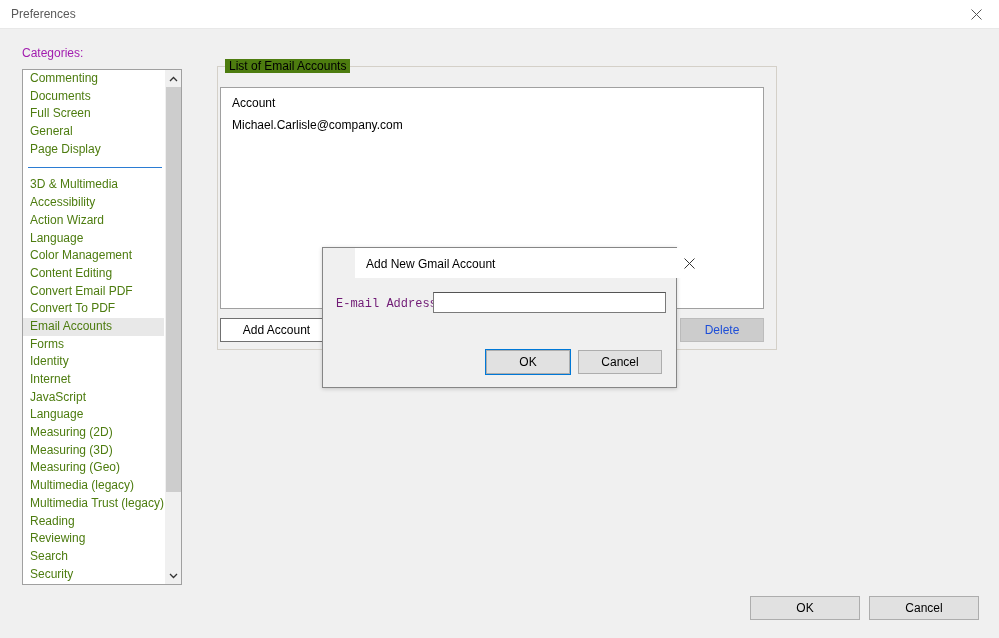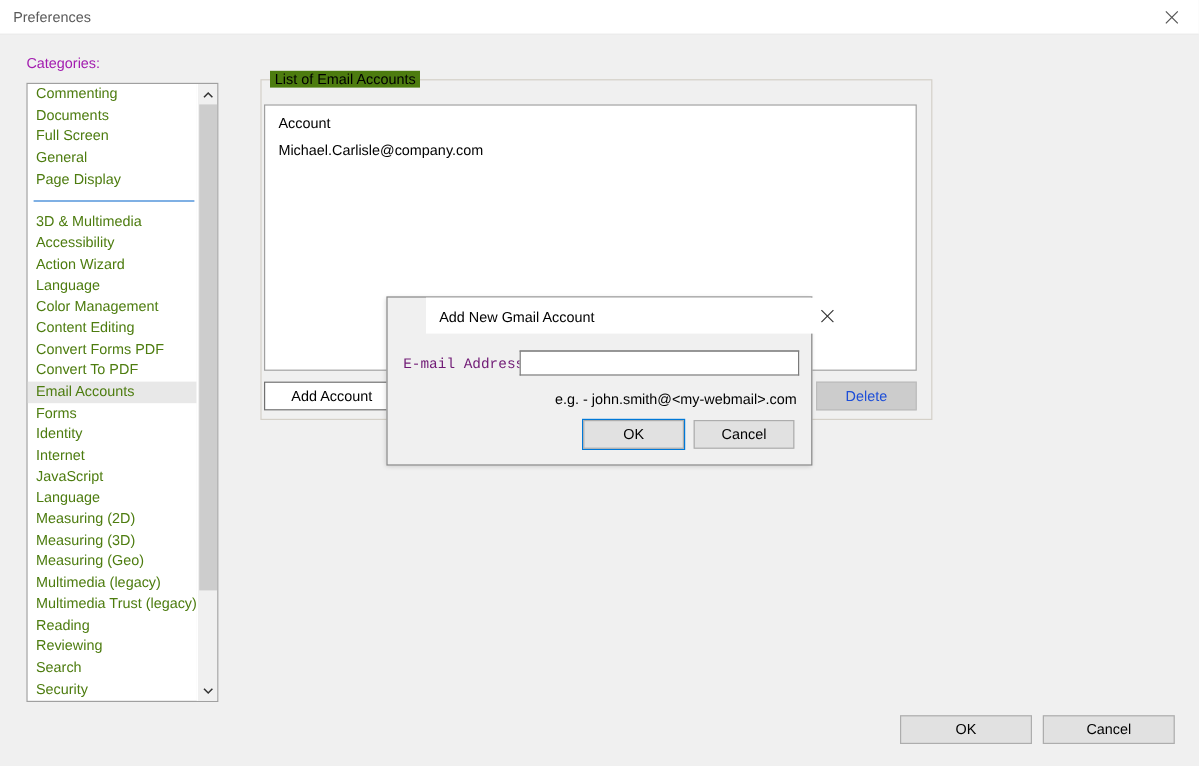--- a/index.html
+++ b/index.html
@@ -316,21 +316,21 @@
       <div class="cat-item">Full Screen</div>
       <div class="cat-item">General</div>
       <div class="cat-item">Page Display</div>
       <div class="cat-sep"></div>
       <div class="cat-item">3D &amp; Multimedia</div>
       <div class="cat-item">Accessibility</div>
       <div class="cat-item">Action Wizard</div>
       <div class="cat-item">Language</div>
       <div class="cat-item">Color Management</div>
       <div class="cat-item">Content Editing</div>
-      <div class="cat-item">Convert Forms PDF</div>
+      <div class="cat-item">Convert Email PDF</div>
       <div class="cat-item">Convert To PDF</div>
       <div class="cat-item selected">Email Accounts</div>
       <div class="cat-item">Forms</div>
       <div class="cat-item">Identity</div>
       <div class="cat-item">Internet</div>
       <div class="cat-item">JavaScript</div>
       <div class="cat-item">Language</div>
       <div class="cat-item">Measuring (2D)</div>
       <div class="cat-item">Measuring (3D)</div>
       <div class="cat-item">Measuring (Geo)</div>
@@ -378,16 +378,15 @@
       <svg width="11" height="11" viewBox="0 0 11 11" aria-hidden="true">
         <line x1="0.5" y1="0.5" x2="10.5" y2="10.5" stroke="#333" stroke-width="1"></line>
         <line x1="10.5" y1="0.5" x2="0.5" y2="10.5" stroke="#333" stroke-width="1"></line>
       </svg>
     </div>
   </div>
   <div id="email-label">E-mail Address</div>
   <div id="email-input-wrap">
     <input id="email-input" type="text" autofocus="" placeholder="" style="">
   </div>
-  <div id="email-hint">e.g. - john.smith@&lt;my-webmail&gt;.com</div>
   <div id="modal-ok" class="winbtn">OK</div>
   <div id="modal-cancel" class="winbtn">Cancel</div>
 </div>
 
 </body></html>

